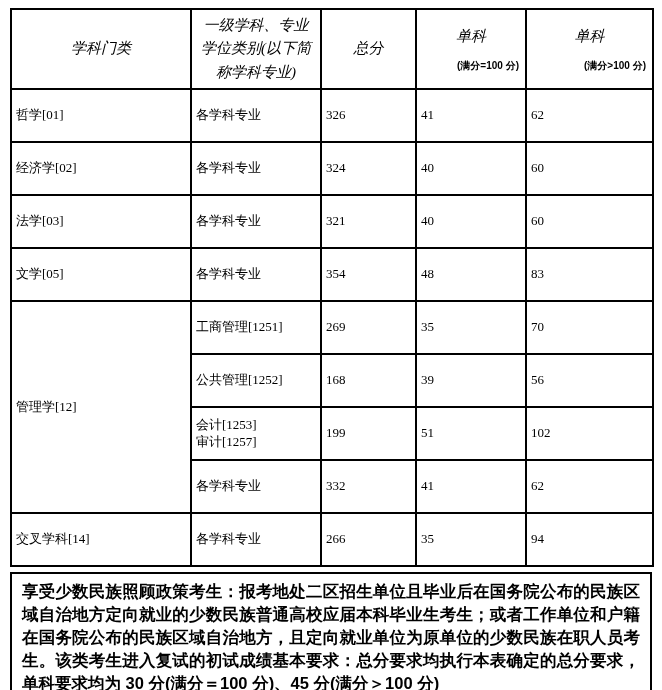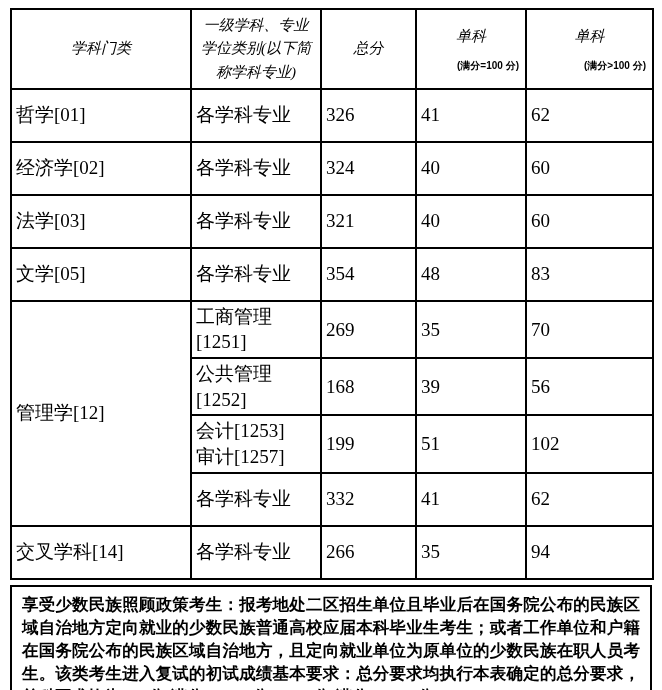--- a/index.html
+++ b/index.html
@@ -27,21 +27,21 @@
   }
   table.score-table col.c1 { width: 180px; }
   table.score-table col.c2 { width: 130px; }
   table.score-table col.c3 { width: 95px;  }
   table.score-table col.c4 { width: 110px; }
   table.score-table col.c5 { width: 127px; }
   table.score-table th,
   table.score-table td {
     border: 2px solid #000000;
     vertical-align: middle;
-    font-size: 19px;
+    font-size: 13px;
     line-height: 1.35;
     background: #ffffff;
     box-sizing: border-box;
     padding: 2px 4px;
   }
   
   table.score-table thead th {
     height: 68px;
     font-family: "Liberation Serif", serif;
     font-style: italic;          

